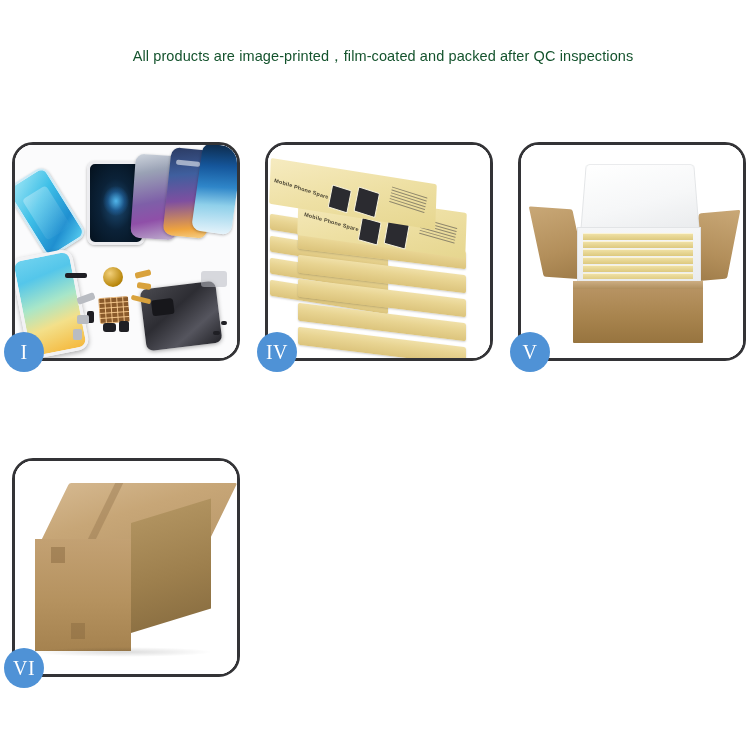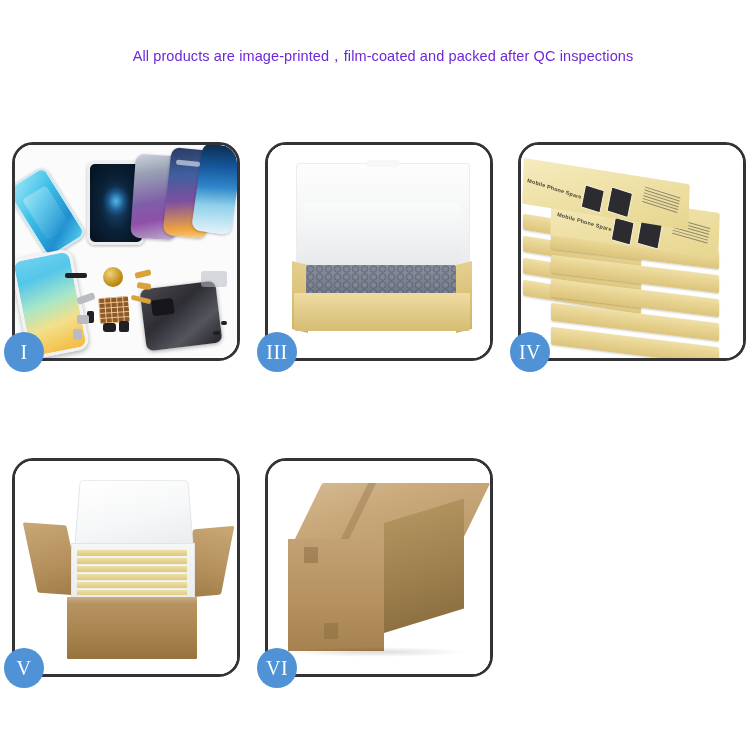--- a/index.html
+++ b/index.html
@@ -28,21 +28,21 @@
     letter-spacing: 1.2px;
     color: #1a1a1a;
     line-height: 1.05;
     margin: 0;
     white-space: nowrap;
   }
   .page-subtitle {
     font-family: "Liberation Sans", sans-serif;
     font-size: 14.5px;
     font-weight: 400;
-    color: #6d28d9;
+    color: #14532d;
     margin: 11px 0 0 16px;
     letter-spacing: 0.1px;
     white-space: nowrap;
   }
 
   
   .panel-grid {
     position: absolute;
     top: 142px;
     left: 12px;
@@ -391,32 +391,20 @@
       <div class="part flex" style="left:116px;top:152px;width:20px;height:5px;transform:rotate(14deg);"></div>
       <div class="part silver" style="left:58px;top:184px;width:9px;height:11px;border-radius:2px;"></div>
       <div class="part dark" style="left:198px;top:186px;width:7px;height:4px;"></div>
       <div class="part dark" style="left:206px;top:176px;width:6px;height:4px;"></div>
       <div class="part silver" style="left:186px;top:126px;width:26px;height:16px;border-radius:3px;opacity:.55;"></div>
     </div>
     <div class="panel-badge">I</div>
   </div>
 
 
-  <div class="panel">
-    <div class="panel-clip">
-      <div class="p3-bg"></div>
-      <div class="box3-lid"></div>
-      <div class="box3-foam"></div>
-      <div class="box3-left-flap"></div>
-      <div class="box3-right-flap"></div>
-      <div class="box3-inner-bubbles"></div>
-      <div class="box3-front"></div>
-    </div>
-    <div class="panel-badge">III</div>
-  </div>
 
   <div class="panel">
     <div class="panel-clip">
       <div class="p4-bg"></div>
       <div class="stack-wrap">
 
         <div class="kbox" style="left:2px;top:78px;width:118px;height:16px;transform:skewY(9deg);"></div>
         <div class="kbox" style="left:2px;top:100px;width:118px;height:16px;transform:skewY(9deg);"></div>
         <div class="kbox" style="left:2px;top:122px;width:118px;height:16px;transform:skewY(9deg);"></div>
         <div class="kbox" style="left:2px;top:144px;width:118px;height:16px;transform:skewY(9deg);"></div>

